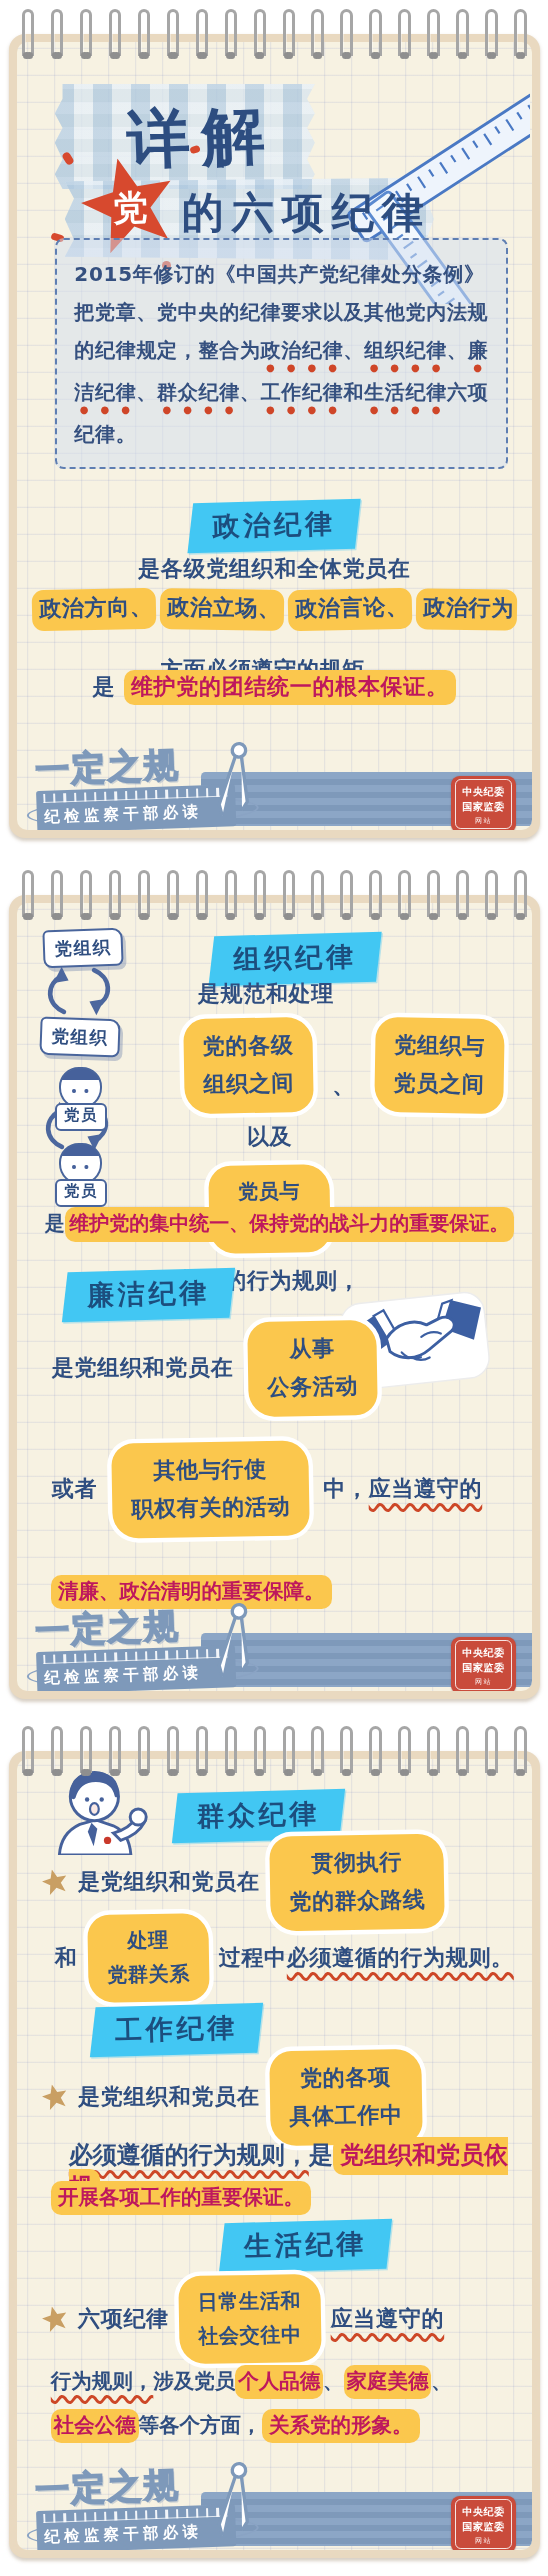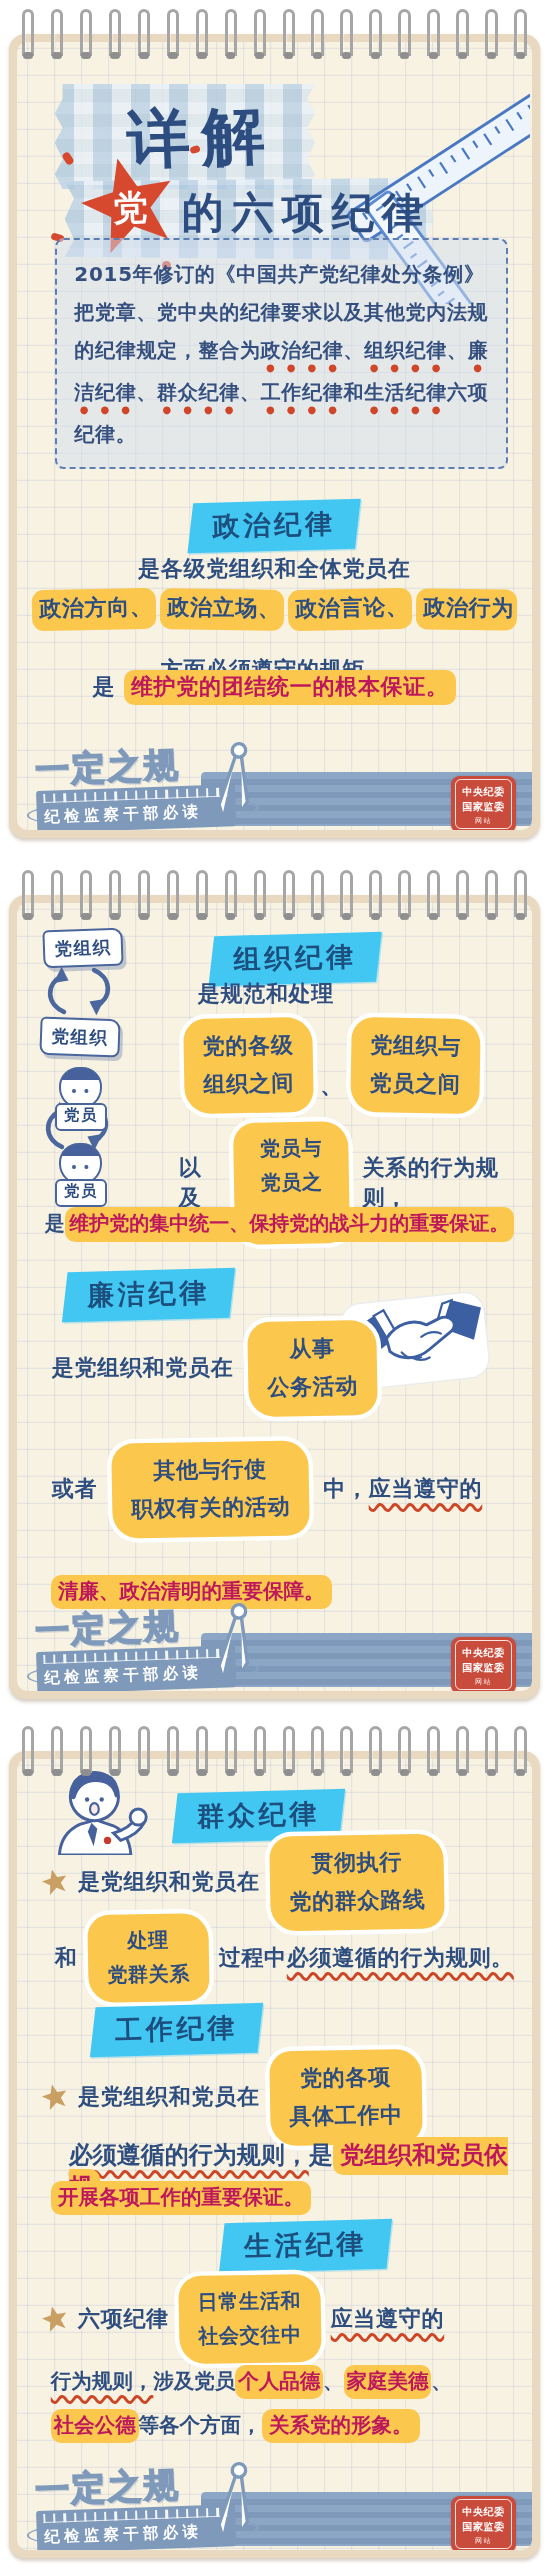--- a/index.html
+++ b/index.html
@@ -249,28 +249,28 @@
         <div class="person" style="left:25px;top:219px;">
           <div class="face"></div>
           <div class="ptag">党员</div>
         </div>
       </div>
 
       <div class="sec-h" style="left:54%;transform:translateX(-50%) skew(-8deg) rotate(-1.5deg);top:31px;">
           <span>组织纪律</span>
         </div>
       <div class="line" style="left:181px;top:76px;">是规范和处理</div>
-      <div class="row" style="left:167px;top:115px;align-items:flex-end;gap:8px;">
+      <div class="row" style="left:167px;top:115px;align-items:flex-end;gap:20px;">
         <span class="blob">党的各级
 组织之间</span>
         <span style="margin-bottom:11.7px;">、</span>
         <span class="blob" style="transform:rotate(1deg);">党组织与
 党员之间</span>
       </div>
-      <div class="row" style="left:162px;top:219px;gap:13px;">
+      <div class="row" style="left:162px;top:219px;gap:13px;flex-direction:column;">
         <span>以及</span>
         <span class="blob" style="font-size:20px;">党员与
 党员之间</span>
         <span>关系的行为规则，</span>
       </div>
       <div class="line" style="left:28px;top:307px;font-size:20px;letter-spacing:0;">
         <span>是</span><span class="hl" style="padding:4.4px 4.4px 6.6px;">维护党的集中统一、保持党的战斗力的重要保证。</span>
       </div>
 
       <div class="sec-h" style="left:48px;top:367px;">

